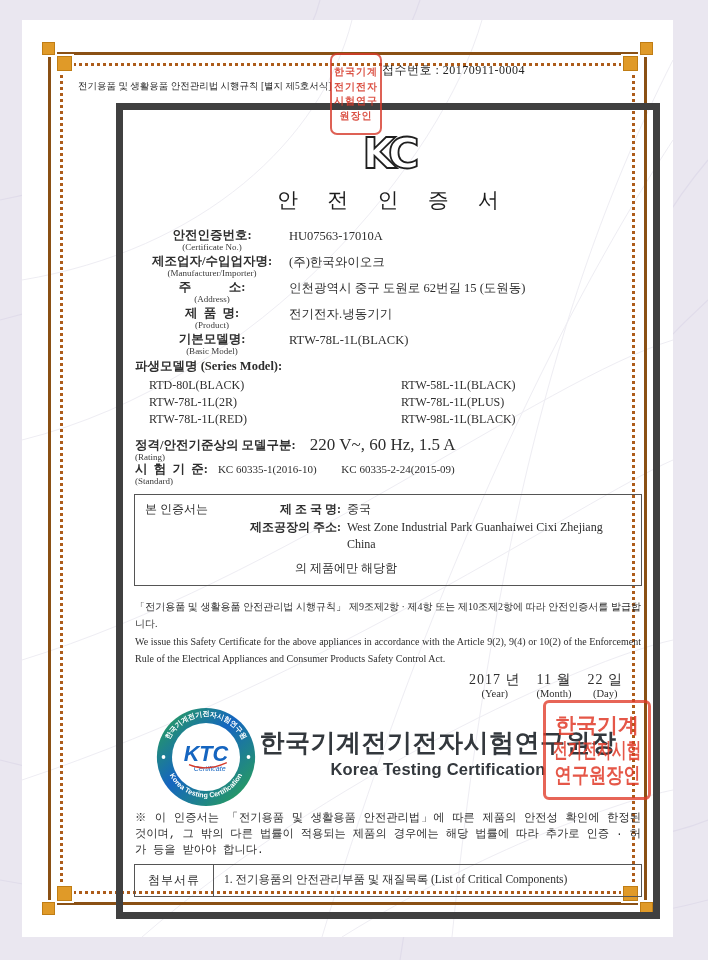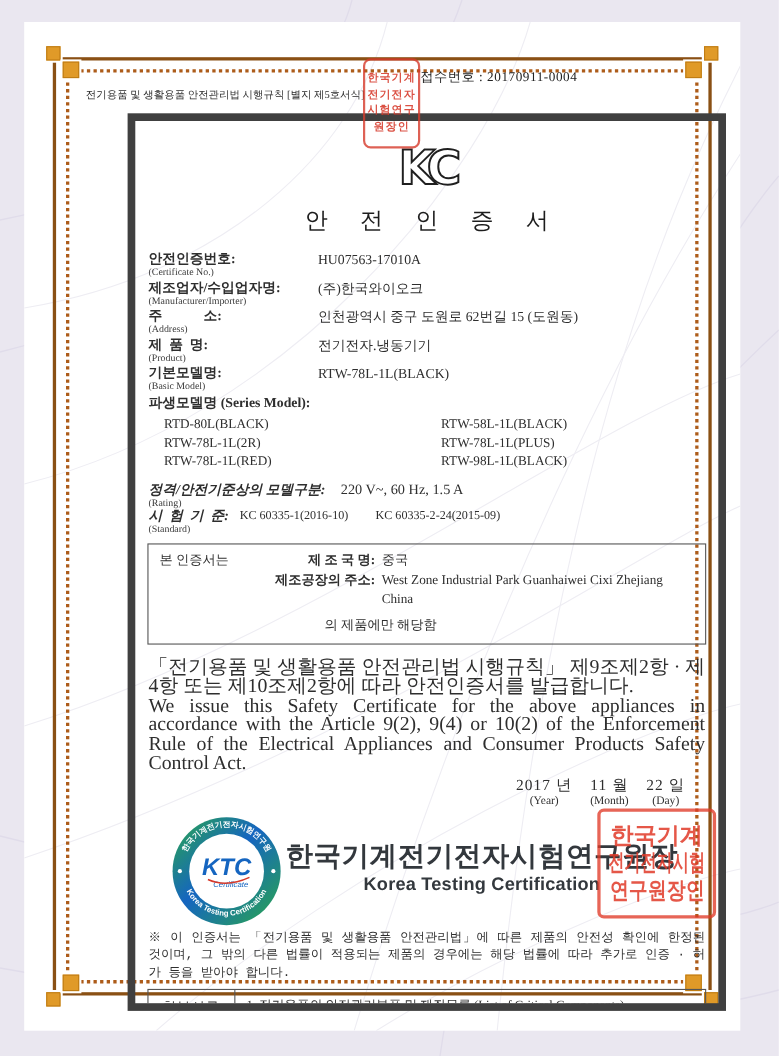--- a/index.html
+++ b/index.html
@@ -33,46 +33,46 @@
     font-family:"Liberation Sans","DejaVu Sans",sans-serif;letter-spacing:1px;
   }
 
   .inner-box{position:absolute;left:62px;top:83px;width:530px;height:802px;border:7px solid #404040;z-index:2;margin-left:32px;}
   .content{position:relative;width:100%;height:100%;overflow:hidden;font-size:12px;}
 
   .kc-wrap{text-align:center;padding-top:16px;}
   .title-ko{text-align:center;font-size:21px;letter-spacing:12px;text-indent:12px;margin-top:6px;color:#1d1d1d;}
   .title-en{text-align:center;font-size:15px;letter-spacing:1px;margin-top:1px;color:#1d1d1d;}
 
-  .fields{margin:14px 14px 0 12px;}
+  .fields{margin:14px 14px 0 12px;text-align:center;}
   .field-row{display:flex;margin-bottom:2px;}
   .f-label{width:154px;flex:0 0 auto;}
   .f-ko{font-size:12.5px;font-weight:bold;line-height:14px;}
   .f-en{font-size:9px;line-height:10px;color:#3a3a3a;}
   .f-value{font-size:12.5px;line-height:14px;padding-top:1px;}
 
   .series-label{margin:2px 0 2px 12px;font-size:12.5px;font-weight:bold;}
   .series-cols{display:flex;margin-left:26px;}
   .series-col{width:256px;font-size:12px;line-height:17px;}
 
   .rating-block{margin:10px 12px 0;}
   .r-line{display:flex;}
-  .r-ko{font-weight:bold;font-size:12.5px;line-height:14px;font-style:italic;}
-  .r-val{margin-left:14px;font-size:13px;line-height:14px;}
+  .r-ko{font-weight:bold;font-size:12.5px;line-height:14px;}
+  .r-val{margin-left:14px;font-size:17px;line-height:14px;}
   .r-en{font-size:9px;line-height:10px;color:#3a3a3a;}
   .std-val{margin-left:10px;font-size:11px;line-height:14px;}
   .std-val span{margin-right:22px;}
 
   .factory-box{margin:8px 11px 0;border:1px solid #555;padding:6px 10px 8px;font-size:12px;}
   .fx-row{display:flex;line-height:17.5px;}
   .fx-prefix{width:78px;flex:0 0 auto;}
   .fx-label{width:118px;flex:0 0 auto;text-align:right;font-weight:bold;margin-right:6px;white-space:nowrap;}
   .fx-suffix{margin:6px 0 0 150px;line-height:17px;}
 
-  .issue-par{margin:12px 12px 0;font-size:18px;line-height:17.5px;text-align:justify;}
+  .issue-par{margin:12px 12px 0;font-size:10px;line-height:17.5px;text-align:justify;}
 
   .date-row{display:flex;justify-content:flex-end;gap:16px;margin:4px 30px 0 0;}
   .date-cell{text-align:center;}
   .d-main{font-size:14px;letter-spacing:1px;line-height:16px;}
   .d-sub{font-size:10.5px;line-height:12px;}
 
   .issuer{position:relative;margin-top:6px;height:102px;}
   .ktc-logo{position:absolute;left:32px;top:0px;}
   .issuer-names{position:absolute;left:126px;right:26px;top:20px;text-align:center;
     font-family:"Liberation Sans","DejaVu Sans",sans-serif;color:#33383d;}

